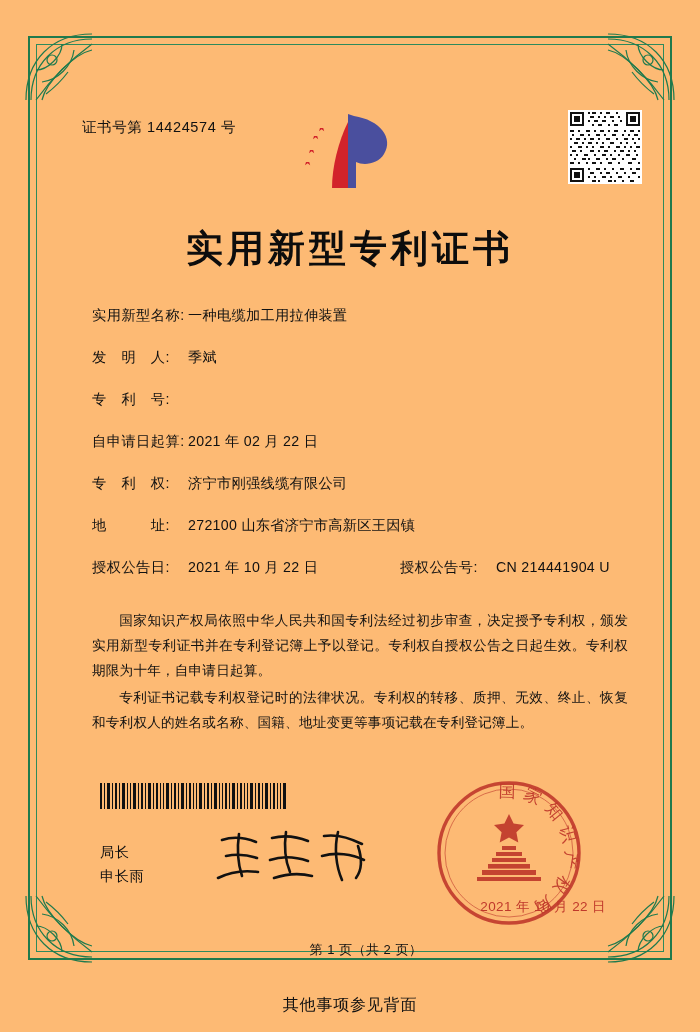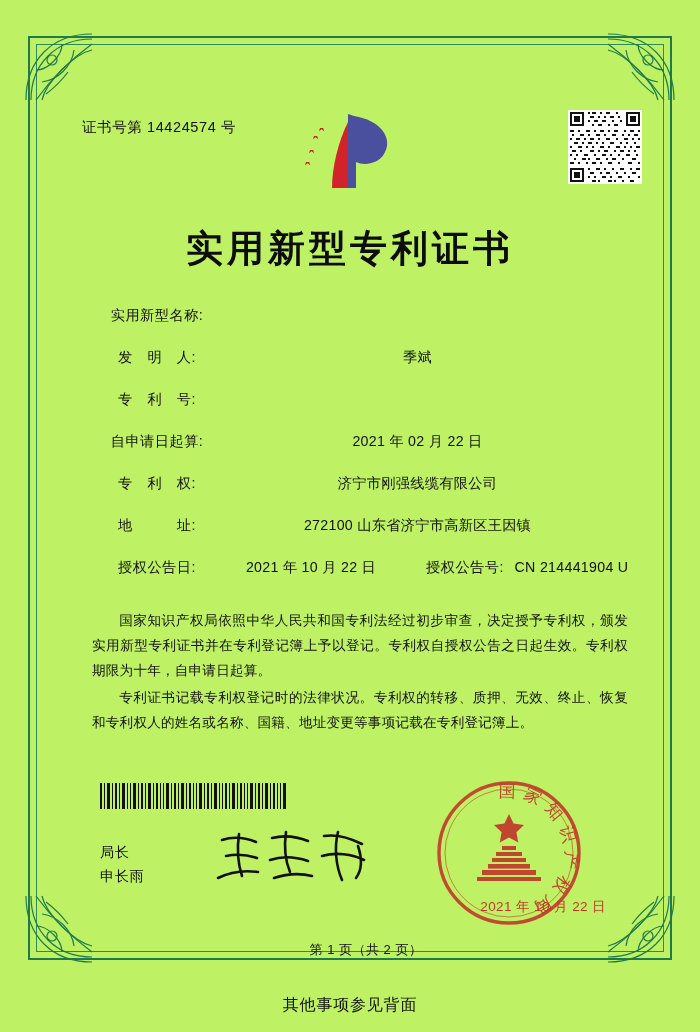--- a/index.html
+++ b/index.html
@@ -10,21 +10,21 @@
   body {
     width: 700px; height: 1032px;
     font-family: "Liberation Sans", sans-serif;
     color: #1a1a1a;
     position: relative;
     overflow: hidden;
   }
   .page {
     position: absolute;
     inset: 0;
-    background: #bef264;
+    background: #fdba74;
   }
   
   .frame-outer {
     position: absolute;
     left: 28px; top: 36px; right: 28px; bottom: 72px;
     border: 2px solid #1f7a4d;
   }
   .frame-inner {
     position: absolute;
     left: 36px; top: 44px; right: 36px; bottom: 80px;
@@ -69,21 +69,21 @@
     font-family: "DejaVu Serif", "Liberation Serif", serif;
     font-size: 37px;
     font-weight: bold;
     letter-spacing: 4px;
     color: #0d0d0d;
   }
 
   
   .fields {
     position: absolute;
-    left: 109px; top: 306px; right: 70px; text-align: center;
+    left: 92px; top: 306px; right: 70px;
   }
   .field-row {
     display: flex;
     align-items: baseline;
     margin-bottom: 23px;
     font-size: 14.2px;
     color: #111;
   }
   .field-label {
     width: 96px;
@@ -405,20 +405,21 @@
           <rect x="31" y="35" width="2" height="1"></rect>
       </g>
     </svg>
   </div>
 
   <div class="title">实用新型专利证书</div>
 
   <div class="fields">
     <div class="field-row">
       <span class="field-label">实用新型名称:</span>
+      <span class="field-value">一种电缆加工用拉伸装置</span>
     </div>
     <div class="field-row">
       <span class="field-label">发　明　人:</span>
       <span class="field-value">季斌</span>
     </div>
     <div class="field-row">
       <span class="field-label">专　利　号:</span>
     </div>
     <div class="field-row">
       <span class="field-label">自申请日起算:</span>

